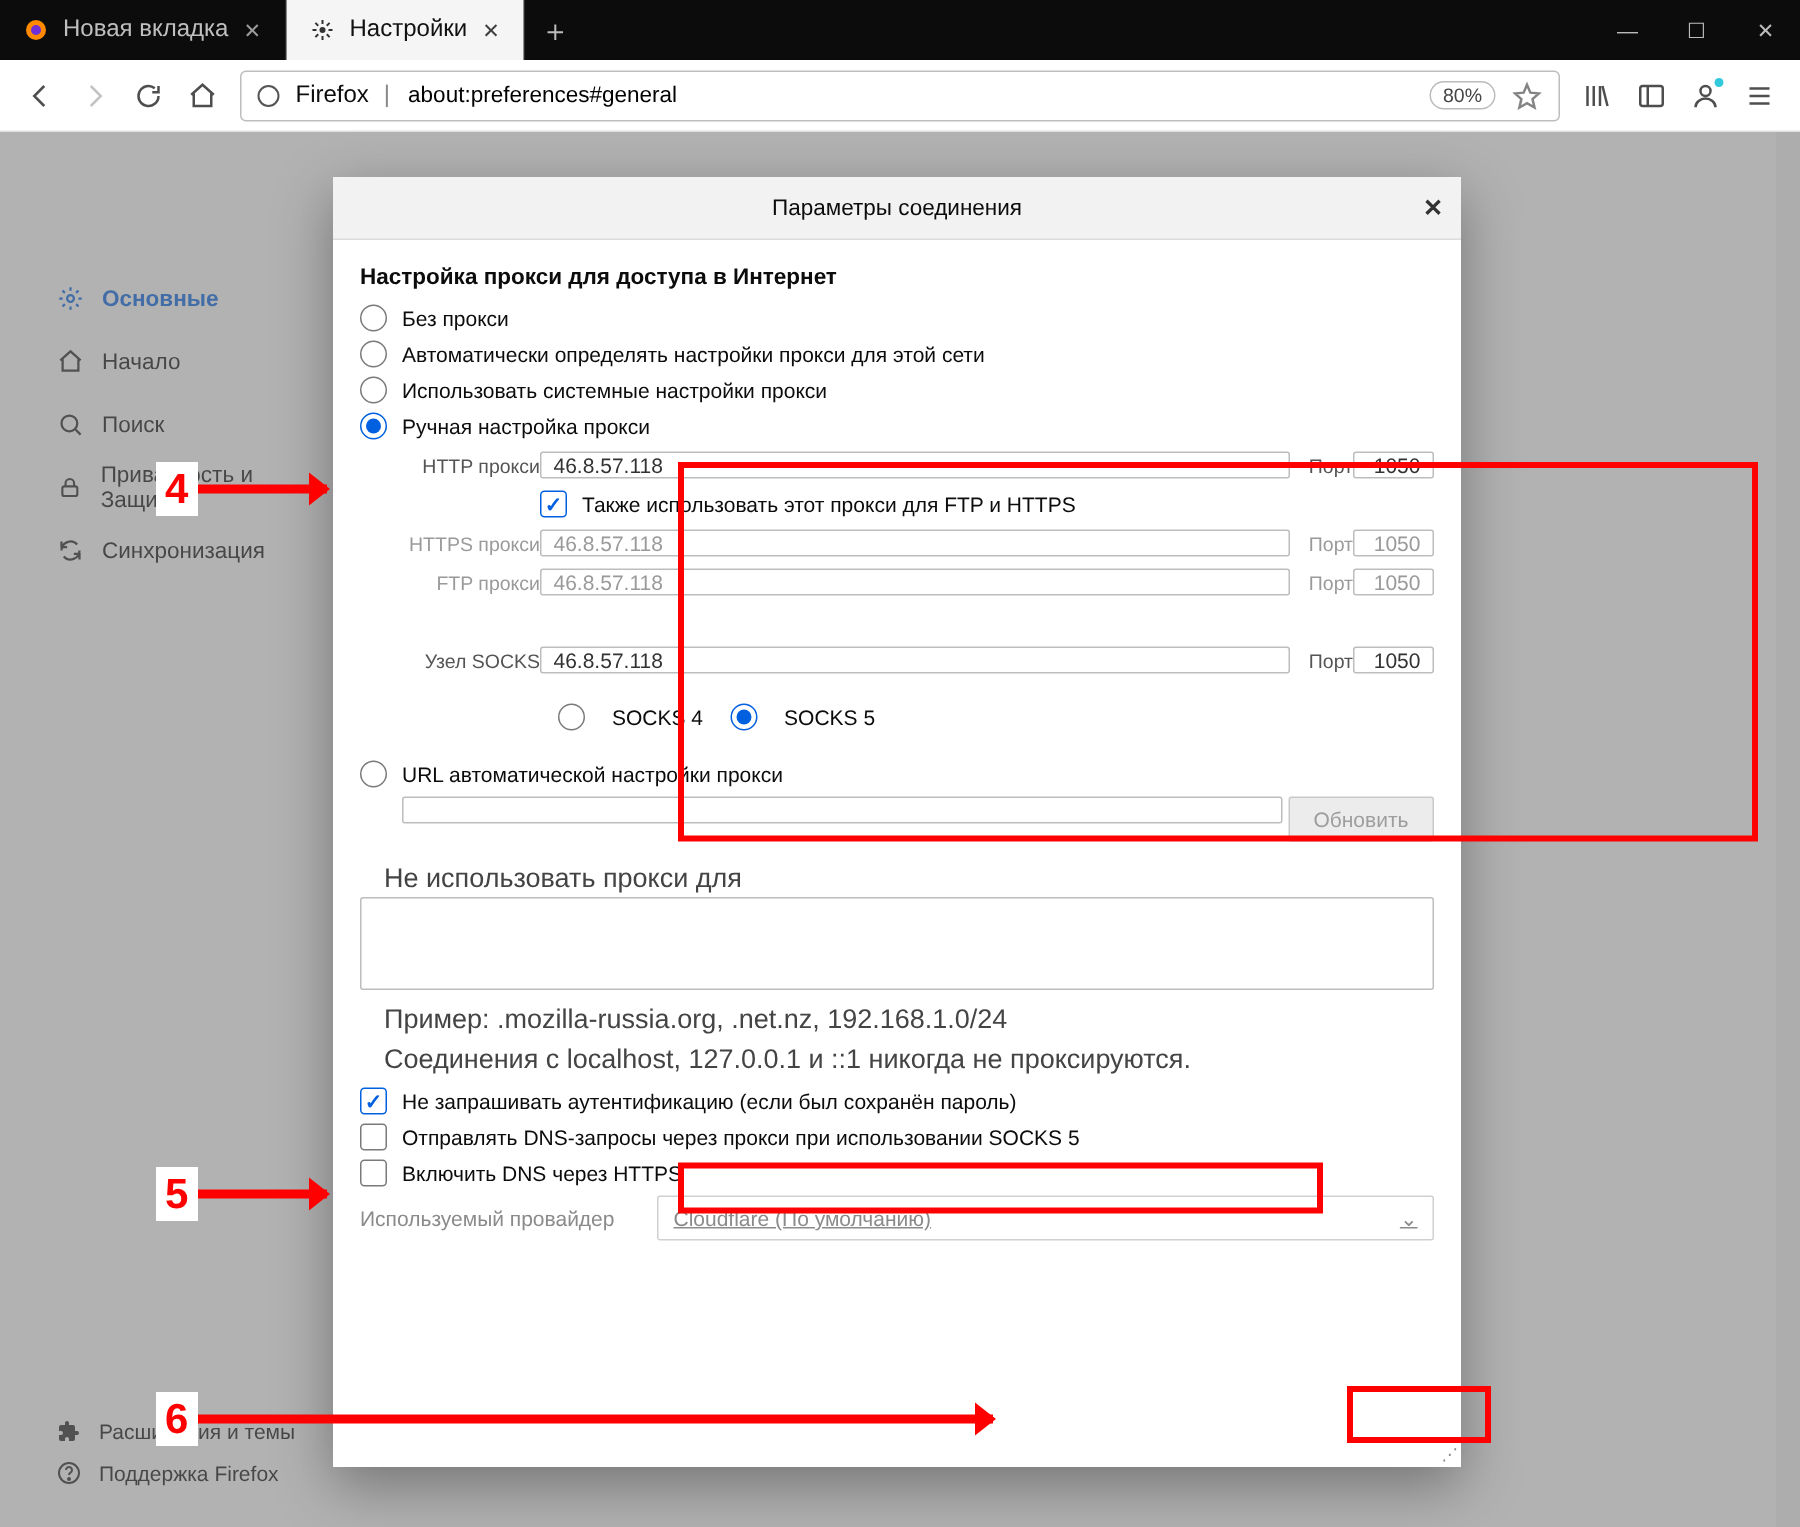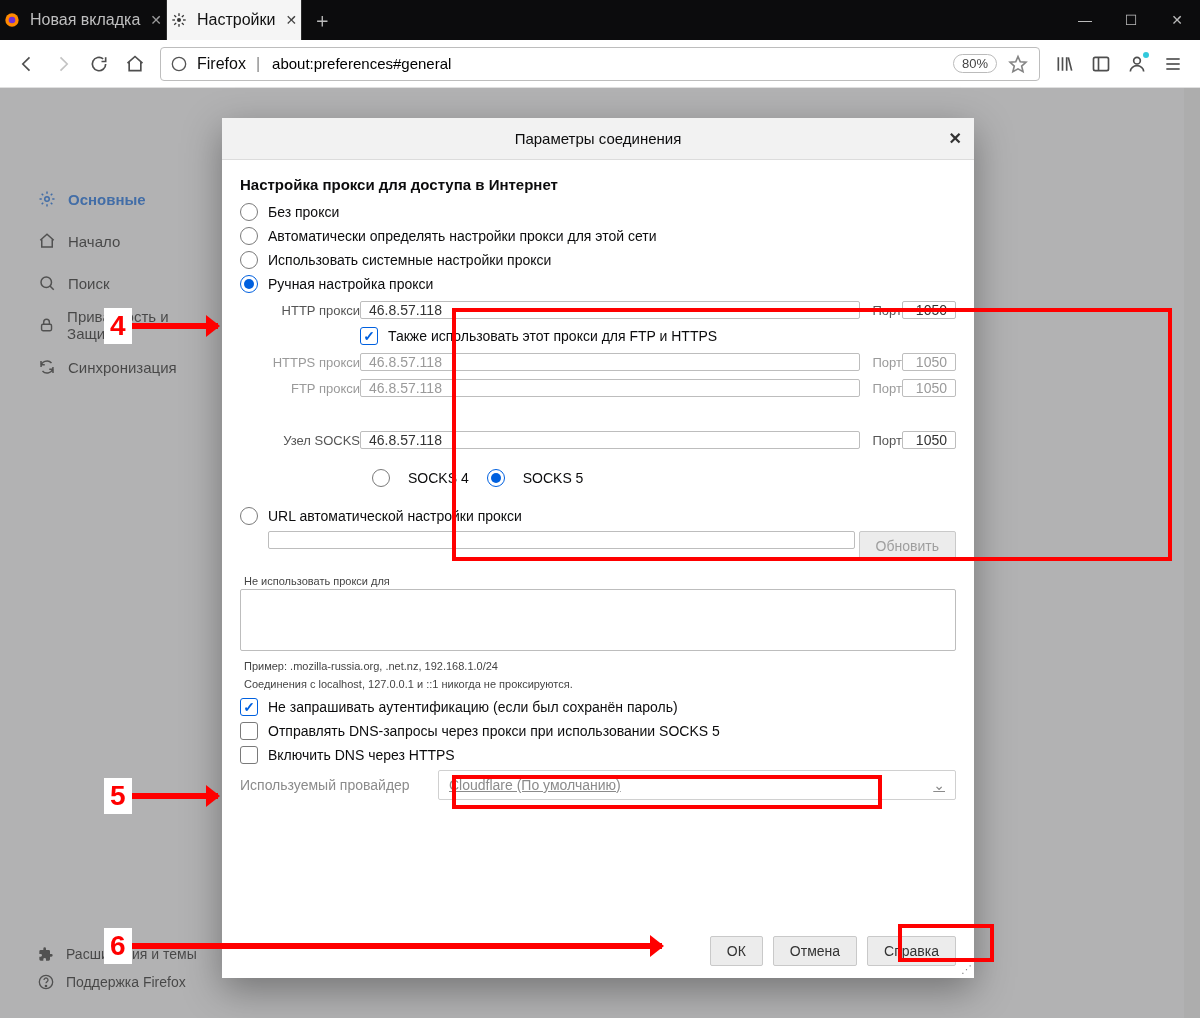--- a/index.html
+++ b/index.html
@@ -2,21 +2,21 @@
 <html><head>
 <meta charset="utf-8">
 <style>
   :root { --page-w: 1200px; --page-h: 1018px; --accent: #0060DF; --red: #FF0000; }
   * { box-sizing: border-box; }
   body { margin:0; font-family: "Segoe UI", Arial, sans-serif; color:#0c0c0d; background:#fff;
          width:var(--page-w); height:var(--page-h); overflow:hidden; position:relative; }
 
   
   .titlebar { height:40px; background:#0c0c0d; display:flex; align-items:stretch; }
-  .tab { display:flex; align-items:center; gap:10px; padding:0 4px; color:#bfbfbf; border-right:1px solid #2b2b2b; }
+  .tab { display:flex; align-items:center; gap:10px; padding:0 16px; color:#bfbfbf; border-right:1px solid #2b2b2b; }
   .tab.active { background:#f5f5f5; color:#111; }
   .tab .x { margin-left:auto; font-size:14px; opacity:.8; }
   .tab svg, .tab .favicon { width:16px; height:16px; flex:none; }
   .newtab { width:40px; display:flex; align-items:center; justify-content:center; color:#bbb; font-size:20px;}
   .win-ctrls{ margin-left:auto; display:flex;}
   .win-ctrls div{ width:46px; display:flex; align-items:center; justify-content:center; color:#bbb; font-size:14px;}
 
   
   .navbar { height:48px; display:flex; align-items:center; gap:14px; padding:0 16px; border-bottom:1px solid #e0e0e0;}
   .nav-ico { width:22px; height:22px; display:flex; align-items:center; justify-content:center; opacity:.8;}
@@ -58,21 +58,21 @@
 
   .fieldline{ display:grid; grid-template-columns:120px 1fr 42px 54px; gap:0; align-items:center; margin:8px 0;}
   .fieldline .lbl{ text-align:right; font-size:13px; color:#555;}
   .fieldline.disabled .lbl, .fieldline.disabled input{ color:#9a9a9a; }
   .txt{ height:18px; border:1px solid #bdbdbd; border-radius:2px; padding:0 8px; font-size:14px; width:100%; color:#333;}
   .txt[readonly]{ color:#888;}
   .porttxt{ text-align:right;}
   .btn{ height:30px; border:1px solid #c9c9c9; background:#ececec; border-radius:2px; padding:0 16px; font-size:14px; color:#333;}
   .btn.disabled{ color:#9e9e9e;}
   textarea.txt{ height:62px; resize:none; }
-  .hint{ font-size:11px; color:#444; margin:6px 4px 2px; }
+  .hint{ font-size:18px; color:#444; margin:6px 16px 2px; }
   .footer{ position:absolute; bottom:12px; right:18px; display:flex; gap:10px;}
   .provider{ display:grid; grid-template-columns:198px 1fr; gap:0; align-items:center; margin:6px 0 0;}
   .provider .sel{ height:30px; border:1px solid #d0d0d0; border-radius:2px; display:flex; align-items:center;
                   padding:0 10px; justify-content:space-between; color:#8b8b8b;text-decoration:underline;}
   .resize-grip{ position:absolute; right:4px; bottom:2px; color:#888; font-size:11px; letter-spacing:-2px;}
 
   
   .callout{ position:absolute; display:flex; align-items:center;}
   .callout .badge{ background:#fff; color:var(--red); font:700 28px/1 Arial; padding:4px 6px;}
   .callout .arrow{ height:6px; background:var(--red); position:relative;}
@@ -341,25 +341,20 @@
 
       <div class="provider">
         <span style="color:#8b8b8b">Используемый провайдер</span>
         <div class="sel">
           <span>Cloudflare (По умолчанию)</span>
           <span>⌄</span>
           </div>
       </div>
     </div>
 
-    <div class="footer">
-      <button class="btn">ОК</button>
-      <button class="btn">Отмена</button>
-      <button class="btn">Справка</button>
-    </div>
     <div class="resize-grip">⋰</div>
   </div>
 
   <div class="redbox" style="left:452px; top:220px; width:720px; height:253px;"></div>
   <div class="redbox" style="left:452px; top:687px; width:430px; height:34px;"></div>
   <div class="redbox" style="left:898px; top:836px; width:96px;  height:38px;"></div>
 
   <div class="callout" style="left:104px; top:220px;">
     <span class="badge">4</span>
       <span class="arrow" style="width:86px"></span>

